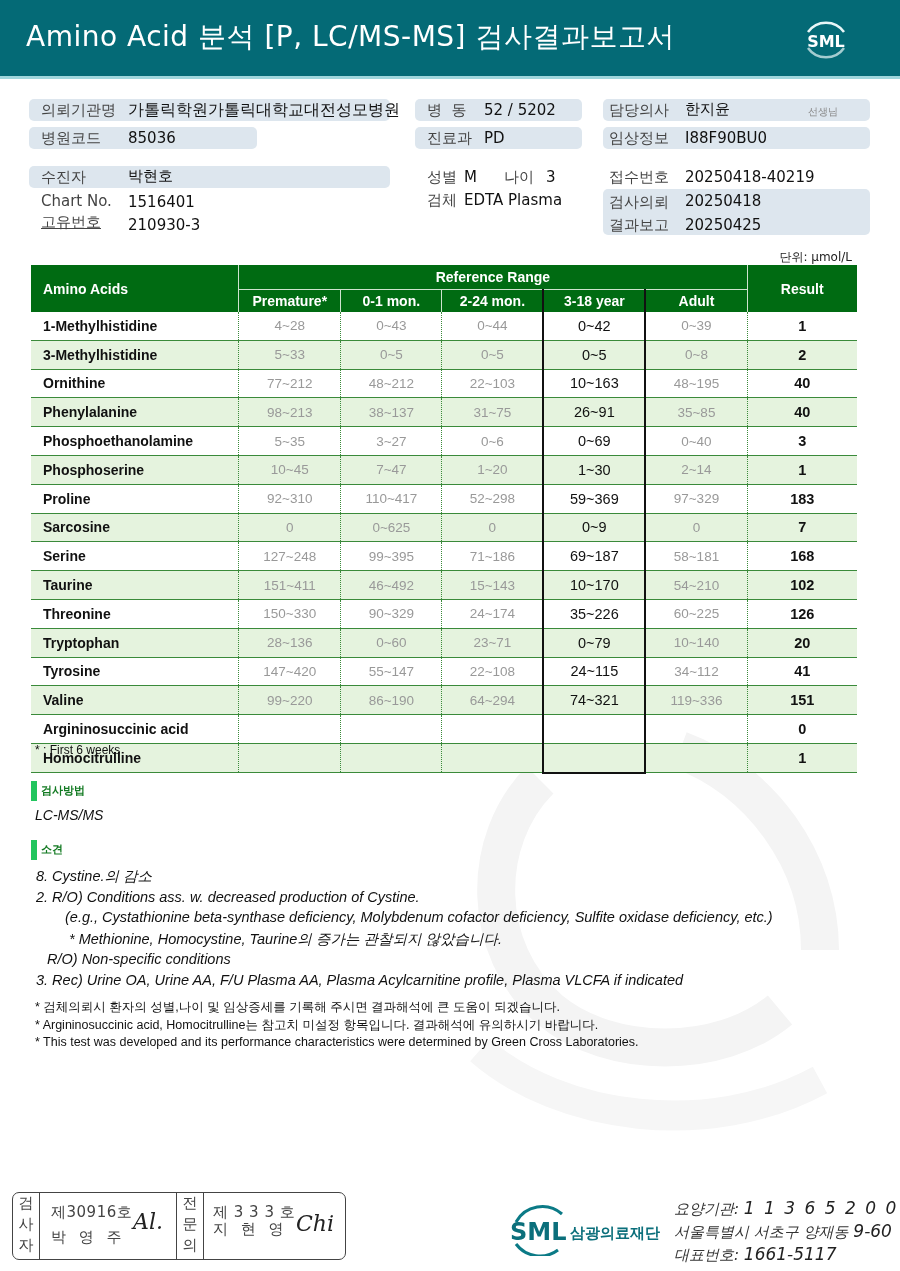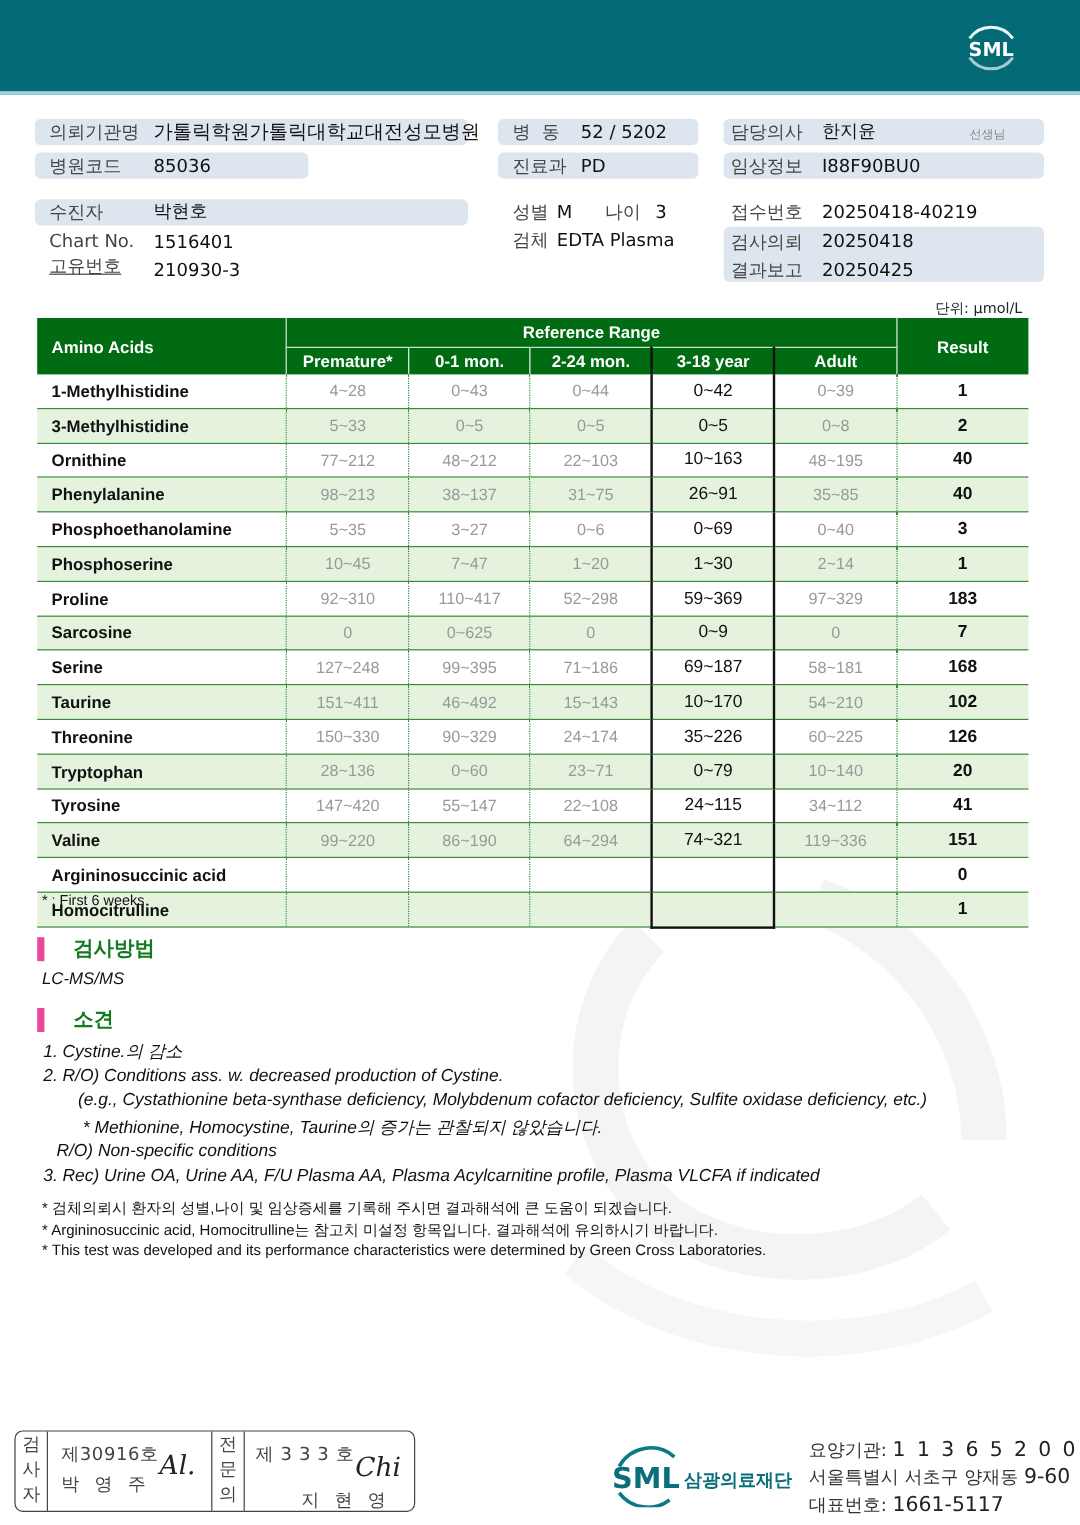--- a/index.html
+++ b/index.html
@@ -29,42 +29,43 @@
   table.aa td.name { text-align:left; padding-left:12px; color:#111; font-weight:bold; font-size:14px; border-right:1px dotted #3a8a3a; }
   table.aa td.rc { border-right:1px dotted #3a8a3a; }
   table.aa td.hl { color:#111; font-size:14.5px; border-left:2px solid #111; border-right:2px solid #111; }
   table.aa th.hlh { border-left:2px solid #111; border-right:2px solid #111; border-top:2px solid #111; }
   table.aa tr.last td.hl { border-bottom:2px solid #111; }
   table.aa td.result { color:#111; font-weight:bold; font-size:14.5px; }
   table.aa tr.alt td { background:#e5f3de; }
 
   .footnote { position:absolute; left:35px; top:743px; font-size:12px; font-family:"Liberation Sans", sans-serif; }
 
-  .sec-h { position:absolute; left:31px; font-size:17px; font-weight:bold; color:#137a22; padding-left:24px;
-           border-left:6px solid #ec4899; line-height:20px; }
+  .sec-h { position:absolute; left:31px; font-size:11px; font-weight:bold; color:#137a22; padding-left:4px;
+           border-left:6px solid #22c55e; line-height:20px; }
   .text { position:absolute; font-family:"Liberation Sans", sans-serif; font-size:14.5px; color:#111; white-space:nowrap;font-style:italic; }
   .note { position:absolute; font-family:"Liberation Sans", sans-serif; font-size:12.5px; color:#111; white-space:nowrap; }
 
   .watermark { position:absolute; left:420px; top:720px; width:480px; height:440px; }
 
   .sign-box { position:absolute; left:12px; top:1192px; width:332px; height:66px; border:1.5px solid #444; border-radius:7px; }
   .sign-box .vcol { position:absolute; top:0; width:26px; height:66px; font-size:15px; color:#444; text-align:center;
                     line-height:21px; border-right:1.5px solid #444; }
   .sign-box .vcol.c2 { border-left:1.5px solid #444; }
   .sign-box .line { position:absolute; font-size:15px; color:#444; letter-spacing:0.5px; }
   .sign-box .sig { position:absolute; font-family:"DejaVu Serif", serif; font-style:italic; font-size:22px; color:#222; }
 
   .footer-logo { position:absolute; left:510px; top:1200px; width:160px; height:56px; }
-  .footer-info { position:absolute; left:674px; font-size:15px; color:#333; }
+  .footer-info { position:absolute; left:674px; font-size:15px; color:#333;font-style:italic; }
   .footer-info b { font-weight:normal; color:#222; font-size:17px; letter-spacing:2px; }
 </style>
 </head>
 <body>
 
 <div class="header">
+  <div class="title">Amino Acid 분석 [P, LC/MS-MS] 검사결과보고서</div>
   <svg class="sml-logo-top" viewBox="0 0 56 54">
     <path d="M10 20 A22 22 0 0 1 46 20" fill="none" stroke="#e8f6f7" stroke-width="2.5"></path>
     <path d="M10 36 A22 22 0 0 0 46 36" fill="none" stroke="#e8f6f7" stroke-width="2.5" opacity="0.7"></path>
     <text x="28" y="35" text-anchor="middle" fill="#ffffff" font-family="DejaVu Sans, sans-serif" font-weight="bold" font-size="16">SML</text>
   </svg>
 </div>
 
 <div class="pill" style="left:29px; top:99px; width:361px;"></div>
 <span class="lbl" style="left:41px; top:101px;">의뢰기관명</span>
 <span class="val" style="left:128px; top:100px; font-size:16px;">가톨릭학원가톨릭대학교대전성모병원</span>
@@ -283,21 +284,21 @@
         <td class="result">1</td>
       </tr>
     </tbody>
 </table>
 <div class="footnote">* : First 6 weeks</div>
 
 <div class="sec-h" style="top:781px;">검사방법</div>
 <div class="text" style="left:35px; top:807px; font-size:14px;">LC-MS/MS</div>
 
 <div class="sec-h" style="top:840px;">소견</div>
-<div class="text" style="left:36px; top:867px;">1. Cystine.의 감소</div>
+<div class="text" style="left:36px; top:867px;">8. Cystine.의 감소</div>
 <div class="text" style="left:36px; top:889px;">2. R/O) Conditions ass. w. decreased production of Cystine.</div>
 <div class="text" style="left:65px; top:909px;">(e.g., Cystathionine beta-synthase deficiency, Molybdenum cofactor deficiency, Sulfite oxidase deficiency, etc.)</div>
 <div class="text" style="left:69px; top:930px;">* Methionine, Homocystine, Taurine의 증가는 관찰되지 않았습니다.</div>
 <div class="text" style="left:47px; top:951px;">R/O) Non-specific conditions</div>
 <div class="text" style="left:36px; top:972px;">3. Rec) Urine OA, Urine AA, F/U Plasma AA, Plasma Acylcarnitine profile, Plasma VLCFA if indicated</div>
 
 <div class="note" style="left:35px; top:999px;">* 검체의뢰시 환자의 성별,나이 및 임상증세를 기록해 주시면 결과해석에 큰 도움이 되겠습니다.</div>
 <div class="note" style="left:35px; top:1017px;">* Argininosuccinic acid, Homocitrulline는 참고치 미설정 항목입니다. 결과해석에 유의하시기 바랍니다.</div>
 <div class="note" style="left:35px; top:1035px;">* This test was developed and its performance characteristics were determined by Green Cross Laboratories.</div>
 
@@ -309,21 +310,21 @@
   </div>
   <span class="line" style="left:38px; top:10px;">제30916호</span>
   <span class="line" style="left:38px; top:35px; letter-spacing:4px;">박 영 주</span>
   <span class="sig" style="left:120px; top:16px;">Al.</span>
   <div class="vcol c2" style="left:163px;">
     <div>전</div>
     <div>문</div>
     <div>의</div>
   </div>
   <span class="line" style="left:200px; top:10px;">제 3 3 3 호</span>
-  <span class="line" style="left:200px; top:48px; letter-spacing:4px;margin-left:38px;">지 현 영</span>
+  <span class="line" style="left:200px; top:27px; letter-spacing:4px;">지 현 영</span>
   <span class="sig" style="left:283px; top:18px;">Chi</span>
 </div>
 
 <svg class="footer-logo" viewBox="0 0 160 56">
   <path d="M6 22 A30 30 0 0 1 52 14" fill="none" stroke="#0b7a86" stroke-width="3"></path>
   <path d="M6 44 A30 30 0 0 0 48 50" fill="none" stroke="#0b7a86" stroke-width="3"></path>
   <text x="0" y="40" fill="#0b6f7b" font-family="DejaVu Sans, sans-serif" font-weight="bold" font-size="24">SML</text>
   <text x="60" y="38" fill="#0b6f7b" font-family="DejaVu Sans, sans-serif" font-weight="bold" font-size="15">삼광의료재단</text>
 </svg>
 <div class="footer-info" style="top:1198px;">

